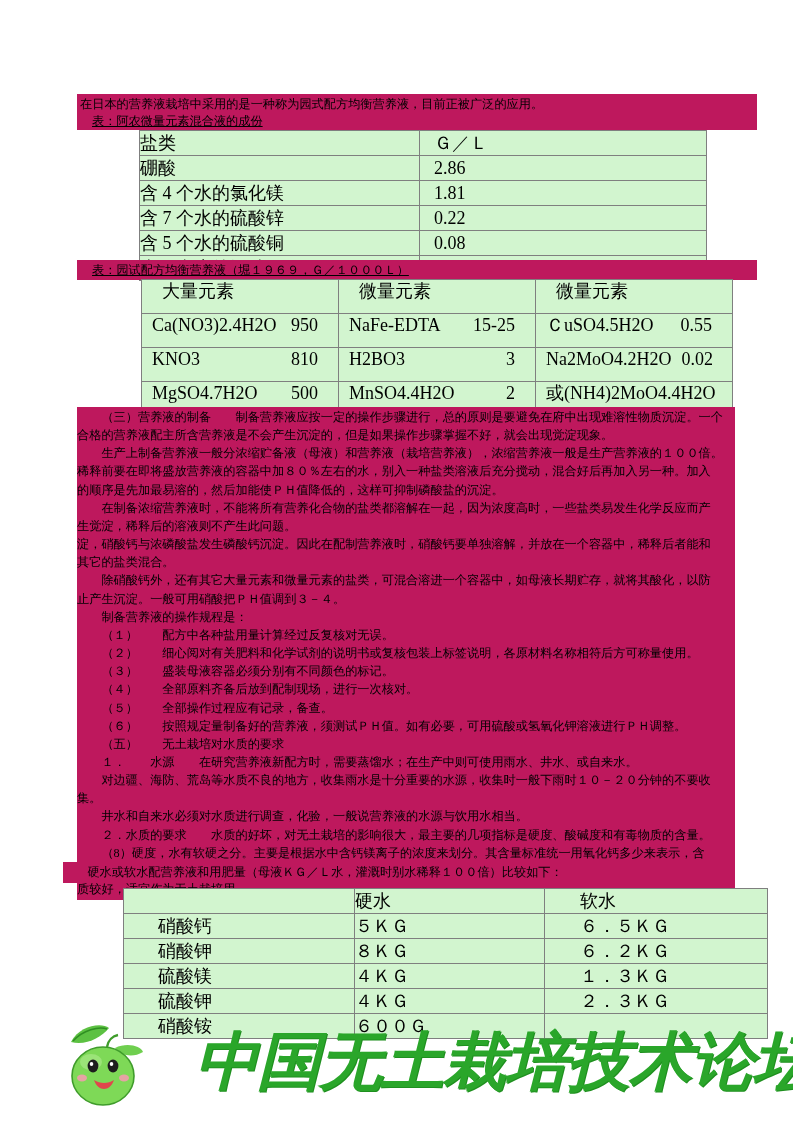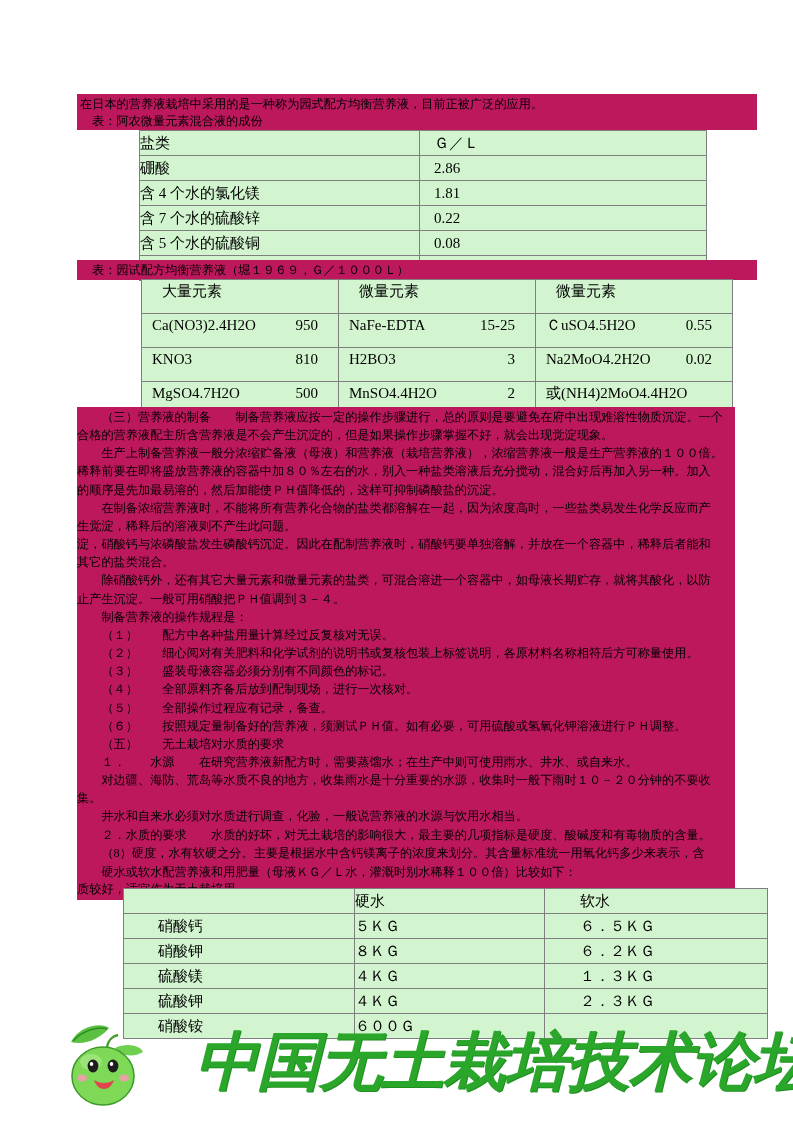--- a/index.html
+++ b/index.html
@@ -33,32 +33,32 @@
     top: 94px;
     width: 680px;
     padding: 2px 0 1px 0;
   }
   .caption-line {
     font-size: 12.2px;
     line-height: 16.5px;
     white-space: pre;
     padding-left: 3px;
   }
-  .caption-line.indent1 { padding-left: 15px; }
+  .caption-line.indent1 { padding-left: 15px; text-decoration: underline; }
 
   
   table.doc-table {
     border-collapse: collapse;
     position: absolute;
     background: #d2f5cf;
     table-layout: fixed;
   }
   table.doc-table td {
     border: 1px solid #7f7f7f;
-    font-size: 15px;
+    font-size: 18px;
     line-height: 15px;
     height: 22px;
     padding: 1px 4px 1px 0;
     vertical-align: middle;
     background: #d2f5cf;
     white-space: nowrap;
     overflow: hidden;
   }
   .cellpad { padding-left: 34px; }
 
@@ -110,21 +110,21 @@
   }
   .bline {
     font-size: 12.2px;
     line-height: 18.15px;
     white-space: pre;
     letter-spacing: 0px;
   }
 
   .hardwater-block {
     position: absolute;
-    left: 77px;
+    left: 63px;
     top: 862px;
     width: 658px;
     padding: 1px 0 2px 0;
   }
 
   
   .logo-wrap {
     position: absolute;
     left: 63px;
     top: 1020px;

